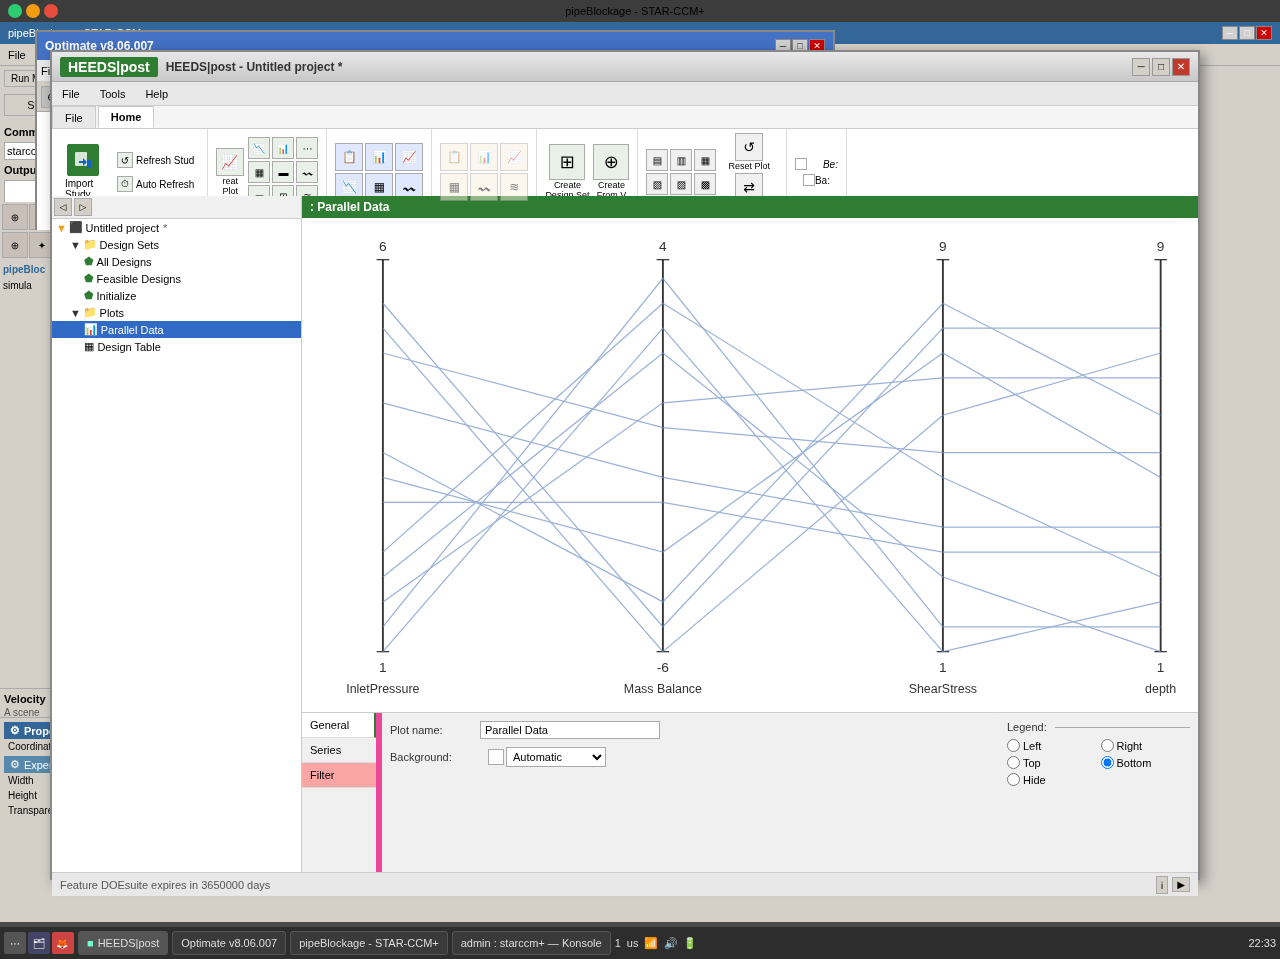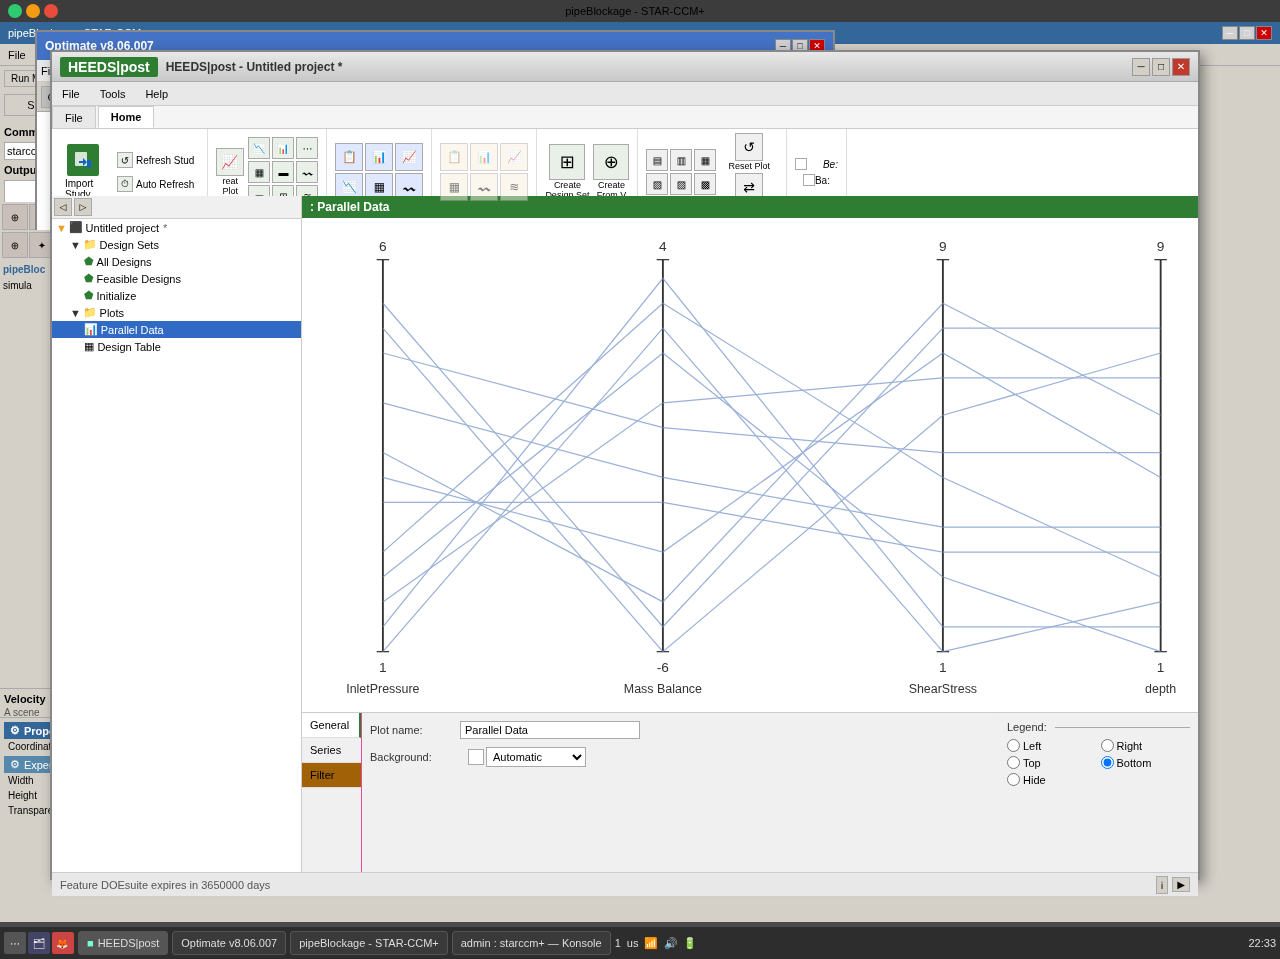--- a/index.html
+++ b/index.html
@@ -459,24 +459,24 @@
 
               <polyline points="65,220 290,220 515,260 690,260"></polyline>
 
               <polyline points="65,300 290,140 515,120 690,120"></polyline>
             </g>
           </svg>
         </div>
 
         <div style="display:flex;height:160px;border-top:1px solid #ccc;">
 
-          <div style="width:60px;background:#f0f0f0;border-right:1px solid #ec4899;">
+          <div style="width:80px;background:#f0f0f0;border-right:6px solid #ec4899;">
             <div style="padding:6px 8px;font-size:11px;cursor:pointer;background:white;border-bottom:1px solid #ddd;border-right:2px solid #2e7d32;">General</div>
             <div style="padding:6px 8px;font-size:11px;cursor:pointer;background:#f0f0f0;border-bottom:1px solid #ddd;">Series</div>
-            <div style="padding:6px 8px;font-size:11px;cursor:pointer;background:#a16207;border-bottom:1px solid #ddd;">Filter</div>
+            <div style="padding:6px 8px;font-size:11px;cursor:pointer;background:#fca5a5;border-bottom:1px solid #ddd;">Filter</div>
           </div>
 
           <div style="flex:1;padding:8px;font-size:11px;">
             <div style="display:flex;align-items:center;margin-bottom:8px;">
               <span style="width:90px;color:#333;">Plot name:</span>
               <input type="text" style="width: 180px; border: 1px solid rgb(170, 170, 170); padding: 2px 4px; font-size: 11px;" value="Parallel Data">
             </div>
             <div style="display:flex;align-items:center;gap:8px;">
               <span style="width:90px;color:#333;">Background:</span>
               <div style="display:flex;align-items:center;gap:2px;">

